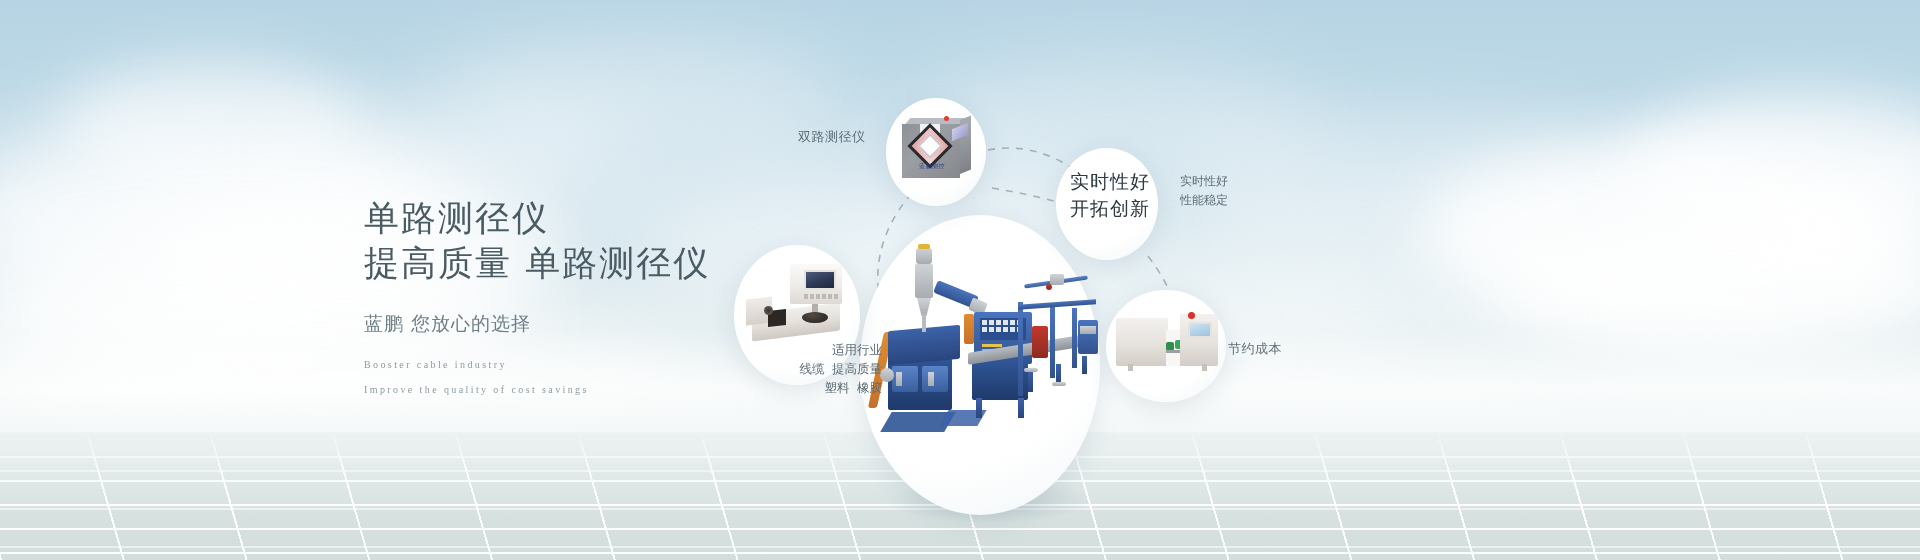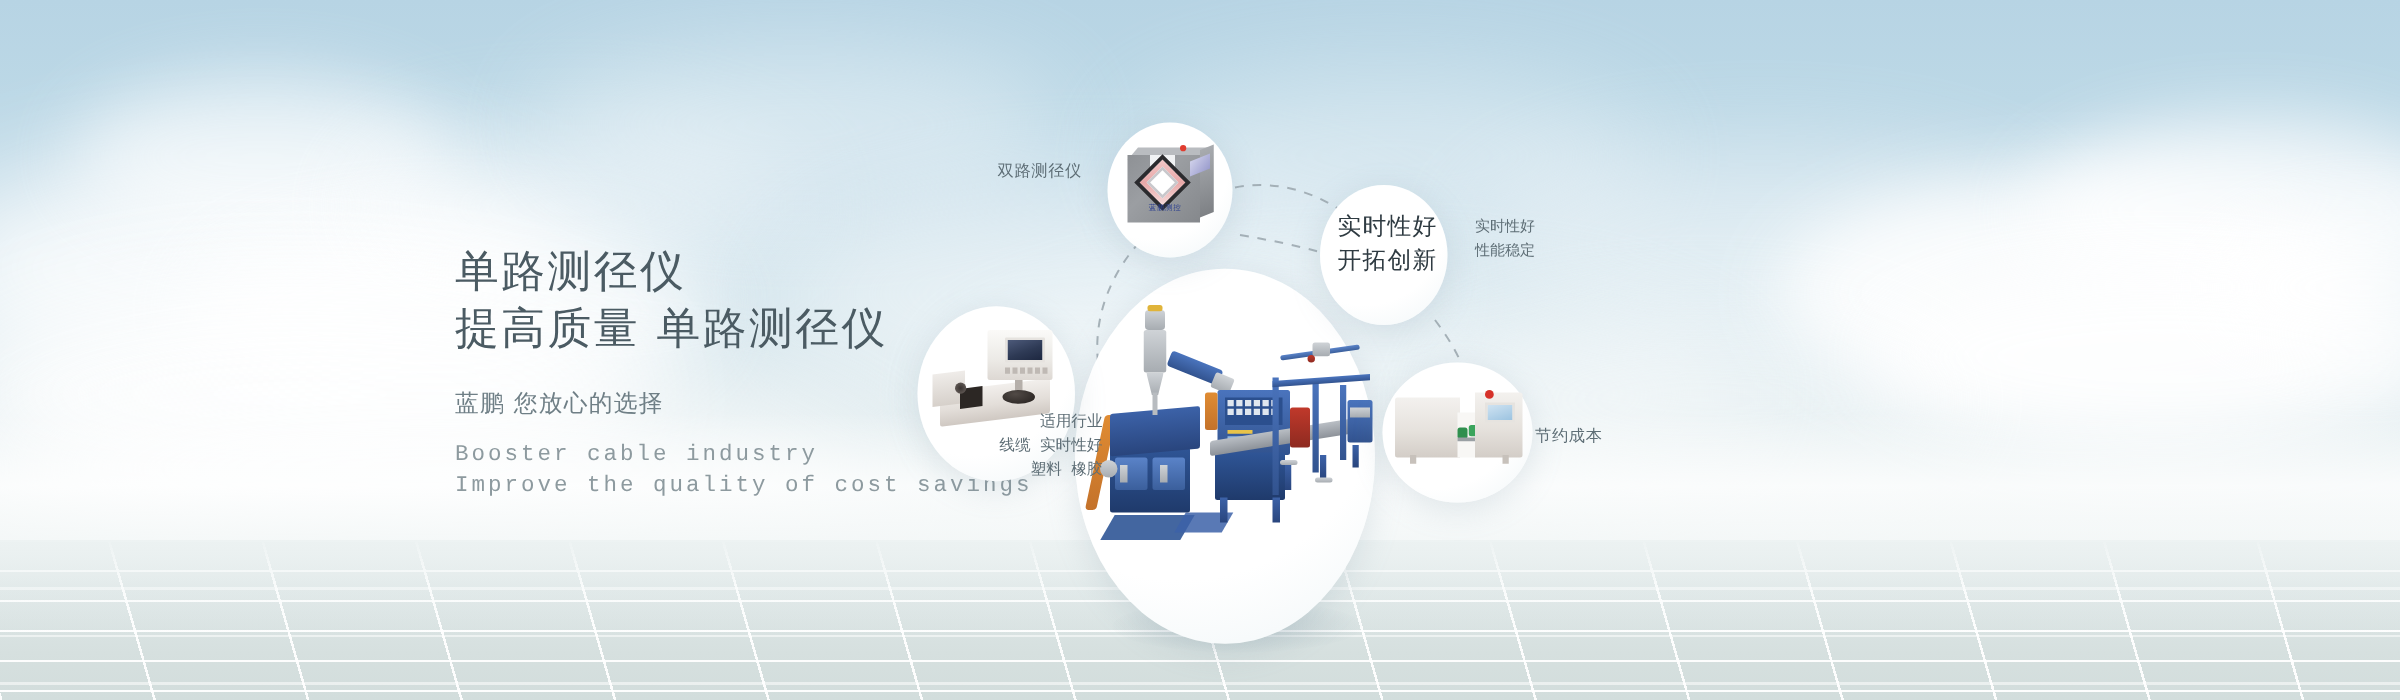--- a/index.html
+++ b/index.html
@@ -78,22 +78,22 @@
   .h-line{
     font-size:35px;line-height:45px;color:#4b5b63;letter-spacing:2px;
     font-family:"DejaVu Sans","Liberation Sans",sans-serif;font-weight:400;
     white-space:nowrap;
   }
   .sub-cn{
     margin-top:24px;font-size:19px;line-height:26px;color:#6f7f86;letter-spacing:1px;
     font-family:"DejaVu Sans","Liberation Sans",sans-serif;white-space:nowrap;
   }
   .sub-en{
-    margin-top:16px;font-size:18px;line-height:25px;color:#8d9a9f;letter-spacing:2.4px;
-    font-family:Liberation Mono, monospace;white-space:nowrap;
+    margin-top:16px;font-size:10px;line-height:25px;color:#8d9a9f;letter-spacing:2.4px;
+    font-family:Liberation Serif, serif;white-space:nowrap;
   }
 
   
   .cluster{position:absolute;left:720px;top:0;width:1200px;height:560px;}
 
   .bubble{
     position:absolute;border-radius:50%;
     background:radial-gradient(circle at 35% 28%, #ffffff 0%, #ffffff 62%, #f7fafb 82%, #eef4f6 100%);
     box-shadow:0 6px 26px rgba(120,145,160,.20);
   }
@@ -120,21 +120,21 @@
   }
 
   
   .lbl{
     position:absolute;font-family:Liberation Mono, monospace;
     color:#5e6e76;white-space:nowrap;
   }
   .lbl-dual{left:78px;top:128px;font-size:13px;letter-spacing:.5px;}
   .lbl-single{left:508px;top:340px;font-size:13px;letter-spacing:.5px;}
   .lbl-perf{left:460px;top:173px;font-size:12px;line-height:19px;text-align:left;}
-  .lbl-ind{left:2px;top:329px;font-size:12.5px;line-height:19px;text-align:right;width:160px;}
+  .lbl-ind{left:2px;top:342px;font-size:12.5px;line-height:19px;text-align:right;width:160px;}
 
   
   .dev-dual{position:absolute;left:176px;top:110px;width:82px;height:84px;}
   .dg-body{
     position:absolute;left:6px;top:14px;width:58px;height:54px;
     background:linear-gradient(135deg,#8e9195 0%,#9b9ea2 40%,#85888c 100%);
   }
   .dg-side{
     position:absolute;left:64px;top:10px;width:11px;height:54px;
     background:linear-gradient(180deg,#a8abaf,#7e8185);
@@ -424,18 +424,18 @@
     <div class="lbl lbl-dual">双路测径仪</div>
     <div class="lbl lbl-single">节约成本</div>
 
     <div class="lbl lbl-perf">
       <div>实时性好</div>
       <div>性能稳定</div>
     </div>
 
     <div class="lbl lbl-ind">
       <div>适用行业</div>
-      <div>线缆 实时性好</div>
+      <div>线缆 提高质量</div>
       <div>塑料 橡胶</div>
     </div>
 
   </div>
 </div>
 
 </body></html>

